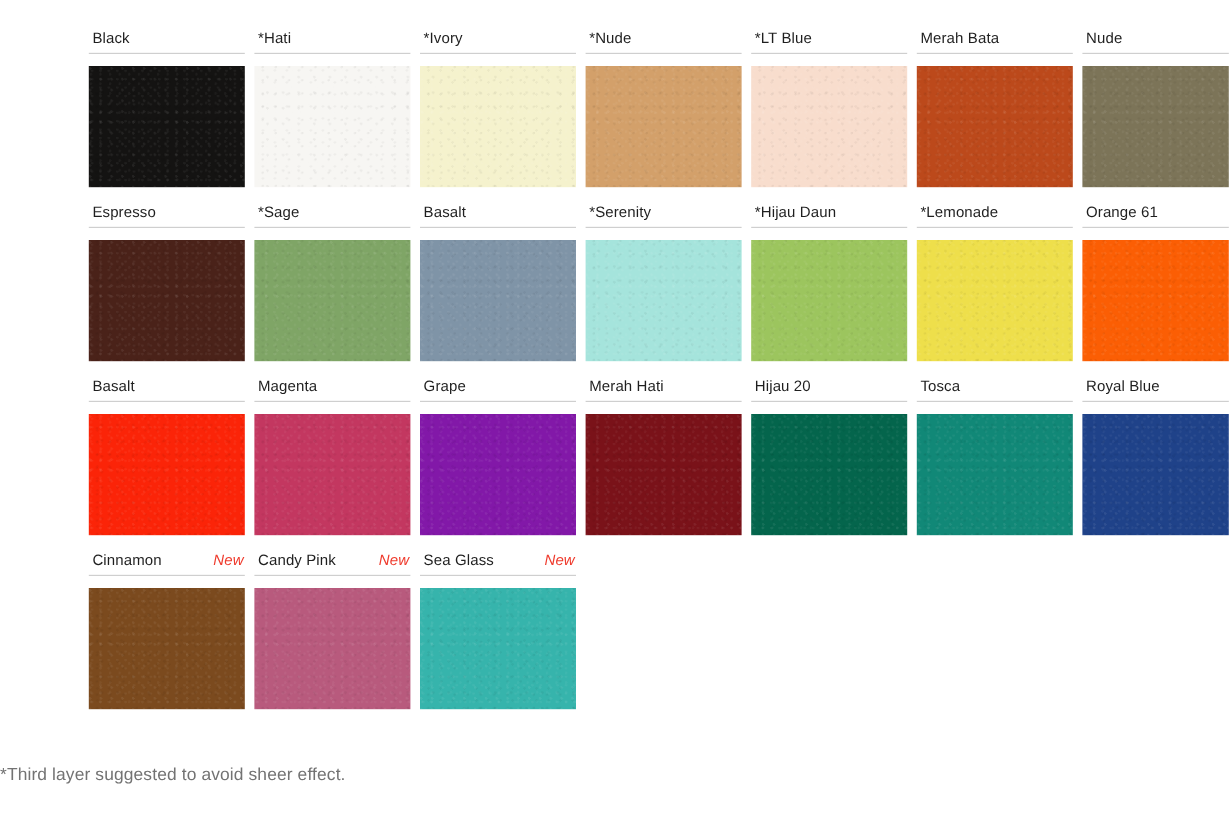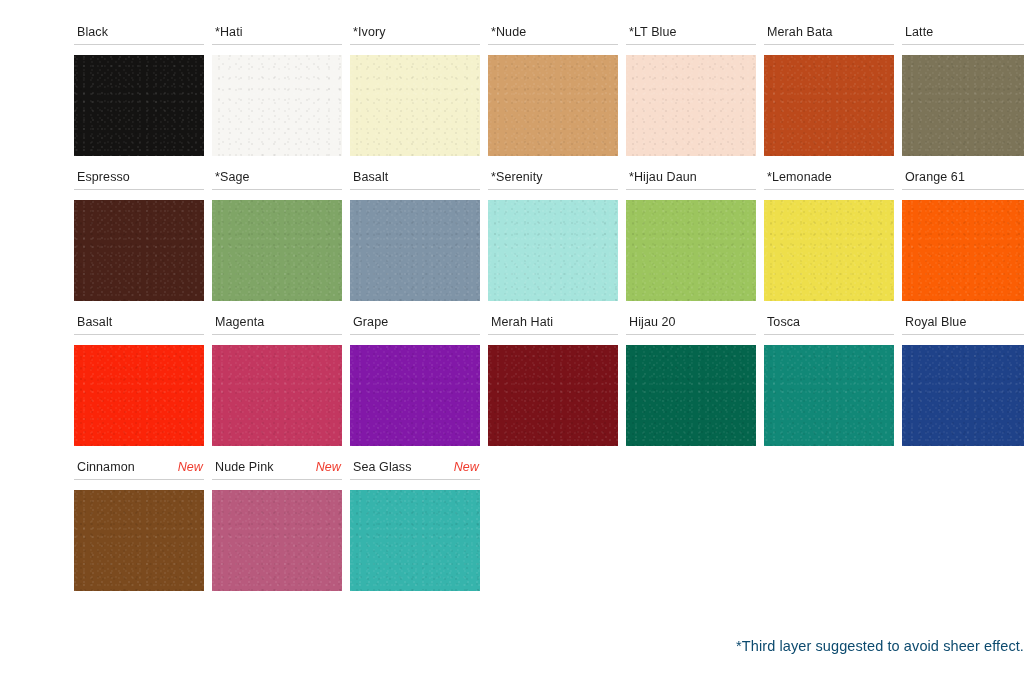--- a/index.html
+++ b/index.html
@@ -83,24 +83,24 @@
       radial-gradient(circle at 84% 71%, rgba(0,0,0,0.09) 0 1px, transparent 1.2px),
       radial-gradient(circle at 22% 86%, rgba(255,255,255,0.09) 0 1px, transparent 1.2px),
       radial-gradient(circle at 71% 37%, rgba(0,0,0,0.07) 0 1px, transparent 1.2px);
     background-size: 9px 9px, 11px 11px, 7px 7px, 13px 13px, 8px 8px, 10px 10px;
   }
   .footnote {
     position: absolute;
     left: 0;
     right: 0;
     top: 636px;
-    text-align: right;
+    text-align: left;
     font-size: 14.5px;
     line-height: 20px;
-    color: #0c4a6e;
+    color: #737373;
     letter-spacing: 0.1px;
   }
 </style>
 </head>
 <body>
 
 <div id="palette-page">
   <div class="swatch-grid">
       <div class="swatch-row"><div class="swatch-cell">
           <div class="swatch-label-row">
@@ -145,21 +145,21 @@
         </div><div class="swatch-cell">
           <div class="swatch-label-row">
             <span class="swatch-name">Merah Bata</span>
             <span class="swatch-badge hidden" style="color: rgb(239, 59, 45);"></span>
           </div>
           <div class="swatch-chip" style="background-color: rgb(188, 73, 27);">
             <div class="tex"></div>
           </div>
         </div><div class="swatch-cell">
           <div class="swatch-label-row">
-            <span class="swatch-name">Latte</span>
+            <span class="swatch-name">Nude</span>
             <span class="swatch-badge hidden" style="color: rgb(239, 59, 45);"></span>
           </div>
           <div class="swatch-chip" style="background-color: rgb(124, 116, 88);">
             <div class="tex"></div>
           </div>
         </div></div>
       <div class="swatch-row"><div class="swatch-cell">
           <div class="swatch-label-row">
             <span class="swatch-name">Espresso</span>
             <span class="swatch-badge hidden" style="color: rgb(239, 59, 45);"></span>
@@ -276,21 +276,21 @@
       <div class="swatch-row"><div class="swatch-cell">
           <div class="swatch-label-row">
             <span class="swatch-name">Cinnamon</span>
             <span class="swatch-badge" style="color: rgb(239, 59, 45);">New</span>
           </div>
           <div class="swatch-chip" style="background-color: rgb(123, 74, 30);">
             <div class="tex"></div>
           </div>
         </div><div class="swatch-cell">
           <div class="swatch-label-row">
-            <span class="swatch-name">Nude Pink</span>
+            <span class="swatch-name">Candy Pink</span>
             <span class="swatch-badge" style="color: rgb(239, 59, 45);">New</span>
           </div>
           <div class="swatch-chip" style="background-color: rgb(184, 90, 125);">
             <div class="tex"></div>
           </div>
         </div><div class="swatch-cell">
           <div class="swatch-label-row">
             <span class="swatch-name">Sea Glass</span>
             <span class="swatch-badge" style="color: rgb(239, 59, 45);">New</span>
           </div>

